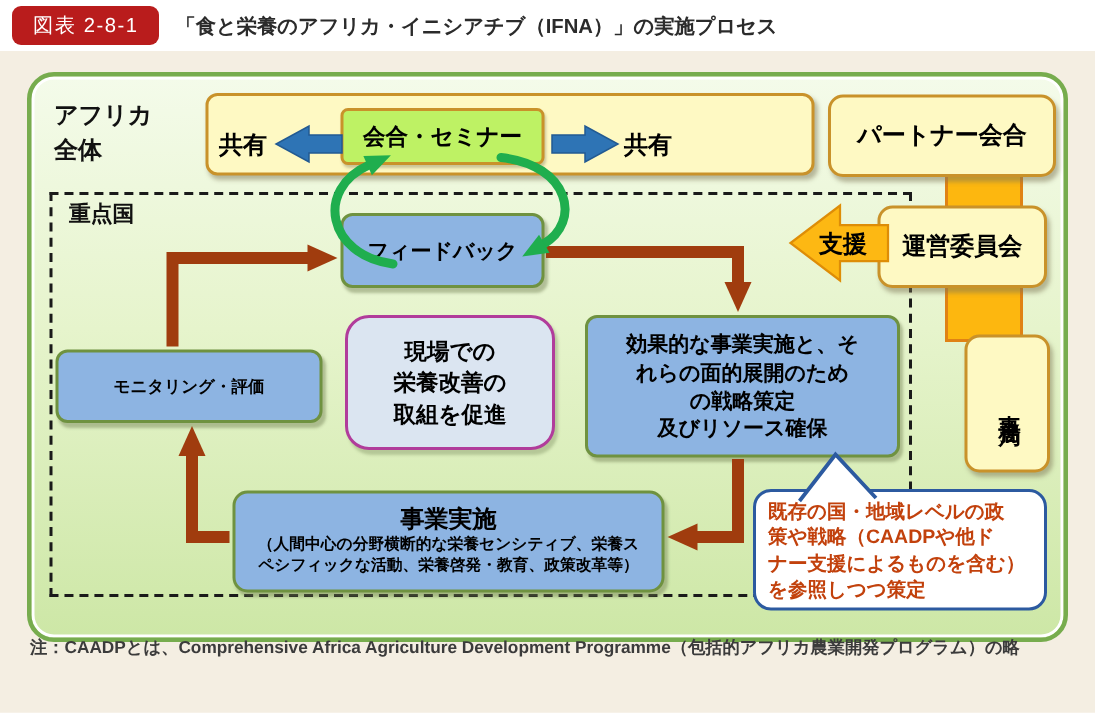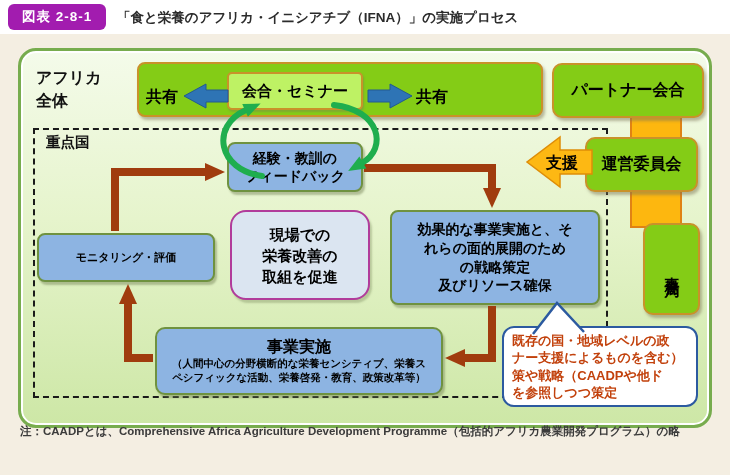--- a/index.html
+++ b/index.html
@@ -1,33 +1,33 @@
 <!DOCTYPE html>
 <html><head>
 <meta charset="utf-8">
 <style>
   * { margin:0; padding:0; box-sizing:border-box; }
   body { font-family:"Liberation Sans","DejaVu Sans",sans-serif; }
   .stage { position:relative; width:730px; height:475px; background:#F4EEE2; overflow:hidden; }
   .header-strip { position:absolute; left:0; top:0; width:730px; height:34px; background:#FFFFFF; }
   .badge { position:absolute; left:8px; top:4px; height:26px; line-height:26px; padding:0 14px;
-           background:#a21caf; color:#fff; font-weight:bold; font-size:13.5px; border-radius:6px; letter-spacing:1px; }
+           background:#b91c1c; color:#fff; font-weight:normal; font-size:13.5px; border-radius:6px; letter-spacing:1px; }
   .fig-title { position:absolute; left:117px; top:9px; font-size:13.5px; font-weight:bold; color:#2b2b2b; }
   .panel { position:absolute; left:18px; top:48px; width:694px; height:380px;
            border:3px solid #77AC4E; border-radius:18px;
            background:linear-gradient(180deg,#F4FBEA 0%,#E6F4CC 45%,#CDE7A6 100%);
            box-shadow: inset 0 0 0 2px #ffffff; }
   .africa-label { position:absolute; left:36px; top:66px; width:88px; 
                   font-size:16px; font-weight:bold; color:#111; line-height:1.45; z-index:2; }
   .dashed-region { position:absolute; left:33px; top:128px; width:575px; height:270px;
                    border:2px dashed #1a1a1a; z-index:1; }
   .focus-label { position:absolute; left:46px; top:133px; font-size:14.5px; font-weight:bold; color:#111; z-index:2; }
   .box { position:absolute; display:flex; flex-direction:column; align-items:center; justify-content:center;
          font-weight:bold; color:#000; text-align:center; z-index:2; }
-  .box-white { background:#84cc16; border:2px solid #C9922A; border-radius:10px;
+  .box-white { background:#fef9c3; border:2px solid #C9922A; border-radius:10px;
                box-shadow:2px 3px 3px rgba(125,118,85,0.5); }
   .box-blue { background:#8DB4E2; border:2px solid #6F9240; border-radius:8px;
               box-shadow:2px 3px 2px rgba(110,125,80,0.45); }
   .share-panel { left:137px; top:62px; width:406px; height:55px; border-radius:8px; }
   .meeting-box { left:227px; top:72px; width:136px; height:38px; background:#bef264;
                  border:2px solid #C9922A; border-radius:5px; font-size:15px; box-shadow:1px 2px 2px rgba(125,118,85,0.4); }
   .partner-box { left:552px; top:63px; width:152px; height:55px; font-size:16px; }
   .steering-box { left:585px; top:137px; width:113px; height:55px; font-size:16px; z-index:3; }
   .secretariat-box { left:643px; top:223px; width:57px; height:92px; font-size:15px; }
   .vertical-text { writing-mode:vertical-rl; letter-spacing:3px; }
@@ -75,21 +75,20 @@
   <div class="box box-white partner-box">パートナー会合</div>
 
   <div class="connector conn-1"></div>
   <div class="connector conn-2"></div>
   <div class="box box-white steering-box">運営委員会</div>
   <div class="box box-white secretariat-box">
     <span class="vertical-text">事務局</span>
   </div>
 
   <div class="box box-blue feedback-box">
-    <span>経験・教訓の</span>
     <span>フィードバック</span>
   </div>
 
   <div class="box box-blue monitoring-box">モニタリング・評価</div>
 
   <div class="box genba-box">
     <span>現場での</span>
     <span>栄養改善の</span>
     <span>取組を促進</span>
   </div>
@@ -102,22 +101,22 @@
   </div>
 
   <div class="box box-blue jigyou-box">
     <span class="jigyou-title">事業実施</span>
     <span class="jigyou-sub">（人間中心の分野横断的な栄養センシティブ、栄養ス</span>
     <span class="jigyou-sub">ペシフィックな活動、栄養啓発・教育、政策改革等）</span>
   </div>
 
   <div class="box callout-box">
     <span>既存の国・地域レベルの政</span>
+    <span>策や戦略（CAADPや他ド</span>
     <span>ナー支援によるものを含む）</span>
-    <span>策や戦略（CAADPや他ド</span>
     <span>を参照しつつ策定</span>
   </div>
 
   <div class="footnote">注：CAADPとは、Comprehensive Africa Agriculture Development Programme（包括的アフリカ農業開発プログラム）の略</div>
 
   <svg class="overlay" viewBox="0 0 730 475">
     <defs>
       <marker id="redhead" markerUnits="userSpaceOnUse" markerWidth="24" markerHeight="22" refX="3" refY="11" orient="auto">
         <path d="M2,2 L22,11 L2,20 Z" fill="#A03C0E"></path>
       </marker>

